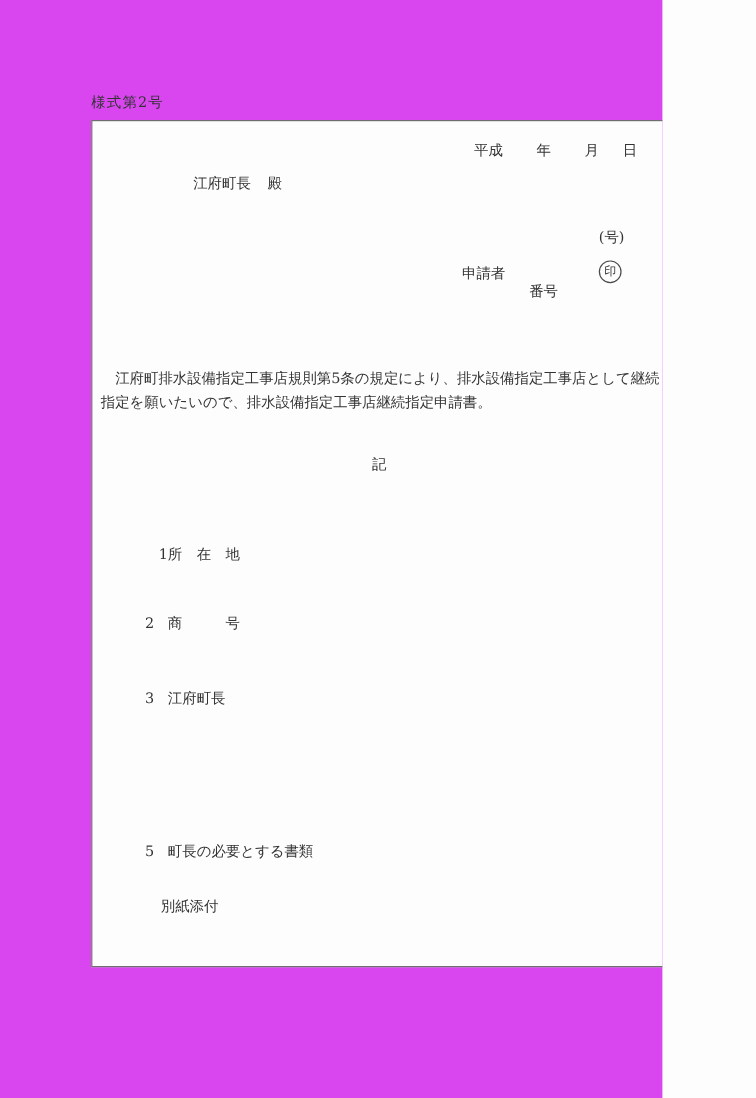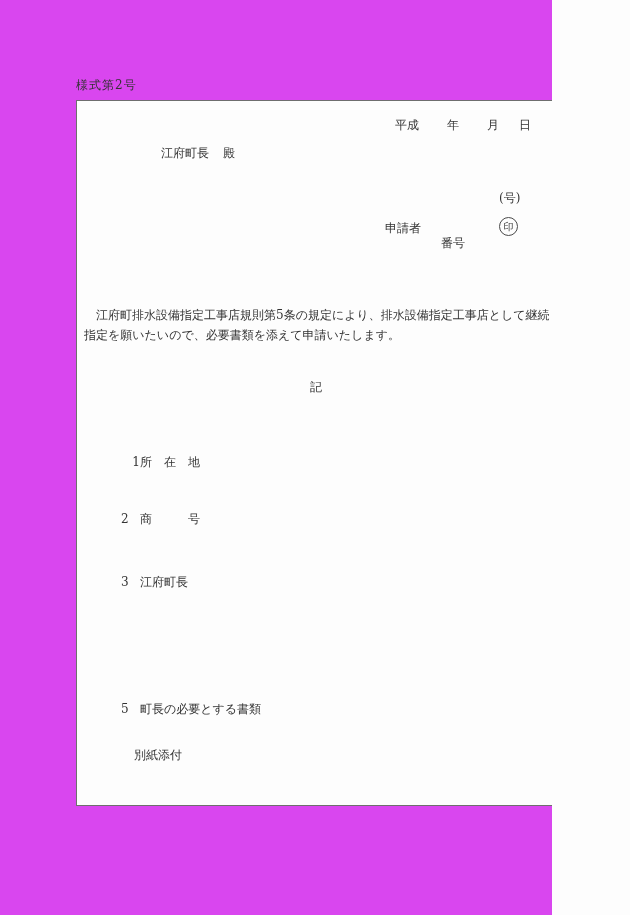--- a/index.html
+++ b/index.html
@@ -126,21 +126,21 @@
 
     <span class="abs number-label">番号</span>
     <span class="abs number-unit">(号)</span>
 
     <span class="abs applicant-label">申請者</span>
     <span class="seal">印</span>
 
 
     <div class="body-text">
       <div class="body-line">　江府町排水設備指定工事店規則第5条の規定により、排水設備指定工事店として継続</div>
-      <div class="body-line">指定を願いたいので、必要書類を添えて申請いたします。</div>
+      <div class="body-line">指定を願いたいので、排水設備指定工事店継続指定申請書。</div>
     </div>
 
     <div class="record-marker">記</div>
 
     <div class="item item-1">
       <span class="item-number">1</span><span class="item-label">所　在　地</span>
     </div>
     <div class="item item-2">
       <span class="item-number">2</span><span class="item-label">商　　　号</span>
     </div>

